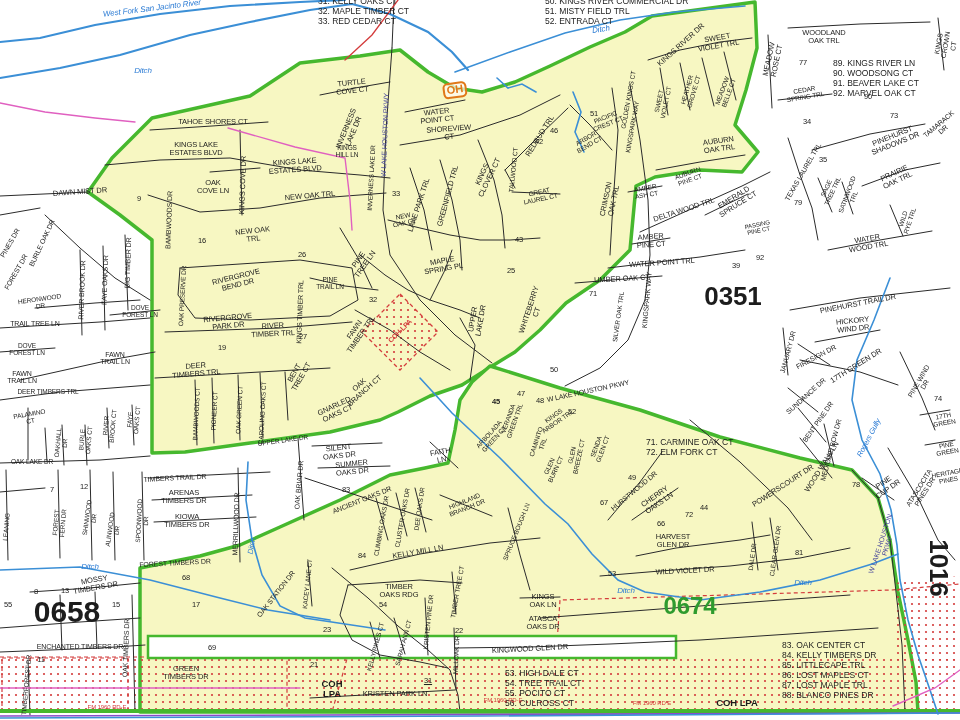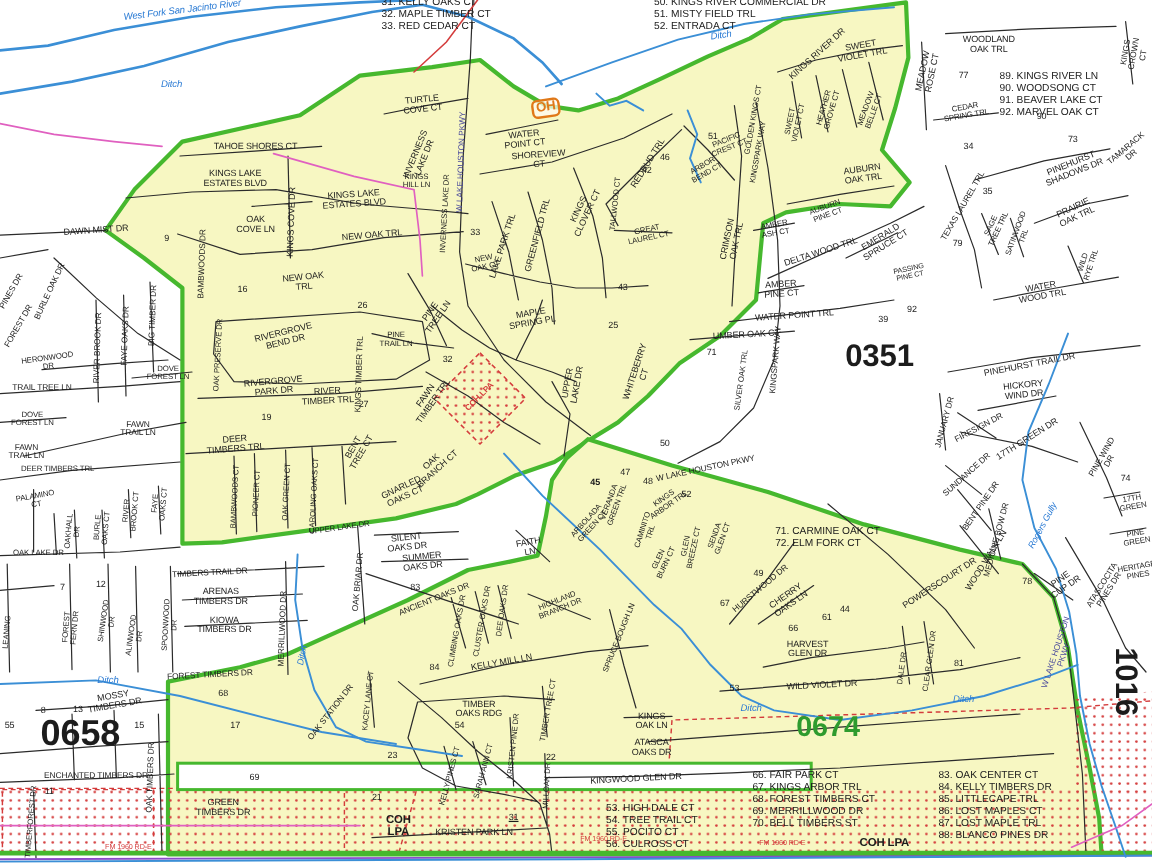--- a/index.html
+++ b/index.html
@@ -121,25 +121,20 @@
 33. RED CEDAR CT</div>
   <div class="idx" style="left:545px;top:-4px">50. KINGS RIVER COMMERCIAL DR
 51. MISTY FIELD TRL
 52. ENTRADA CT</div>
   <div class="idx" style="left:833px;top:58px">89. KINGS RIVER LN
 90. WOODSONG CT
 91. BEAVER LAKE CT
 92. MARVEL OAK CT</div>
   <div class="idx" style="left:646px;top:437px">71. CARMINE OAK CT
 72. ELM FORK CT</div>
-  <div class="idx" style="left:627px;top:640px">66. FAIR PARK CT
-67. KINGS ARBOR TRL
-68. FOREST TIMBERS CT
-69. MERRILLWOOD DR
-70. BELL TIMBERS ST</div>
   <div class="idx" style="left:782px;top:640px">83. OAK CENTER CT
 84. KELLY TIMBERS DR
 85. LITTLECAPE TRL
 86. LOST MAPLES CT
 87. LOST MAPLE TRL
 88. BLANCO PINES DR</div>
   <div class="idx" style="left:505px;top:668px">53. HIGH DALE CT
 54. TREE TRAIL CT
 55. POCITO CT
 56. CULROSS CT</div>
@@ -391,21 +386,21 @@
       <div class="lbl" style="left: 576px; top: 456px; font-size: 6.5px; color: rgb(28, 28, 28); transform: translate(-50%, -50%) rotate(-78deg);">GLEN
 BREEZE CT</div>
       <div class="lbl" style="left: 600px; top: 448px; font-size: 6.5px; color: rgb(28, 28, 28); transform: translate(-50%, -50%) rotate(-70deg);">SENDA
 GLEN CT</div>
       <div class="lbl" style="left: 604px; top: 463px; font-size: 7.5px; color: rgb(28, 28, 28); transform: translate(-50%, -50%) rotate(0deg); margin-top: 40px;">67</div>
       <div class="lbl" style="left: 632px; top: 478px; font-size: 7.5px; color: rgb(28, 28, 28); transform: translate(-50%, -50%) rotate(0deg);">49</div>
       <div class="lbl" style="left: 634px; top: 491px; font-size: 7px; color: rgb(28, 28, 28); transform: translate(-50%, -50%) rotate(-40deg);">HURSTWOOD DR</div>
       <div class="lbl" style="left: 657px; top: 500px; font-size: 7.5px; color: rgb(28, 28, 28); transform: translate(-50%, -50%) rotate(-35deg);">CHERRY
 OAKS LN</div>
       <div class="lbl" style="left: 661px; top: 524px; font-size: 7.5px; color: rgb(28, 28, 28); transform: translate(-50%, -50%) rotate(0deg);">66</div>
-      <div class="lbl" style="left: 689px; top: 515px; font-size: 7.5px; color: rgb(28, 28, 28); transform: translate(-50%, -50%) rotate(0deg);">61</div>
+      <div class="lbl" style="left: 689px; top: 515px; font-size: 7.5px; color: rgb(28, 28, 28); transform: translate(-50%, -50%) rotate(0deg);">72</div>
       <div class="lbl" style="left: 704px; top: 508px; font-size: 7.5px; color: rgb(28, 28, 28); transform: translate(-50%, -50%) rotate(0deg);">44</div>
       <div class="lbl" style="left: 673px; top: 541px; font-size: 7.5px; color: rgb(28, 28, 28); transform: translate(-50%, -50%) rotate(0deg);">HARVEST
 GLEN DR</div>
       <div class="lbl" style="left: 776px; top: 551px; font-size: 6.5px; color: rgb(28, 28, 28); transform: translate(-50%, -50%) rotate(-82deg);">CLEAR GLEN DR</div>
       <div class="lbl" style="left: 753px; top: 557px; font-size: 6.5px; color: rgb(28, 28, 28); transform: translate(-50%, -50%) rotate(-82deg);">DALE DR</div>
       <div class="lbl" style="left: 799px; top: 553px; font-size: 7.5px; color: rgb(28, 28, 28); transform: translate(-50%, -50%) rotate(0deg);">81</div>
       <div class="lbl" style="left: 685px; top: 571px; font-size: 7.5px; color: rgb(28, 28, 28); transform: translate(-50%, -50%) rotate(-3deg);">WILD VIOLET DR</div>
       <div class="lbl" style="left: 612px; top: 574px; font-size: 7.5px; color: rgb(28, 28, 28); transform: translate(-50%, -50%) rotate(0deg);">53</div>
       <div class="lbl" style="left: 783px; top: 486px; font-size: 7.5px; color: rgb(28, 28, 28); transform: translate(-50%, -50%) rotate(-33deg);">POWERSCOURT DR</div>
       <div class="lbl" style="left: 822px; top: 467px; font-size: 7.5px; color: rgb(28, 28, 28); transform: translate(-50%, -50%) rotate(-58deg);">WOOD WALK LN</div>

